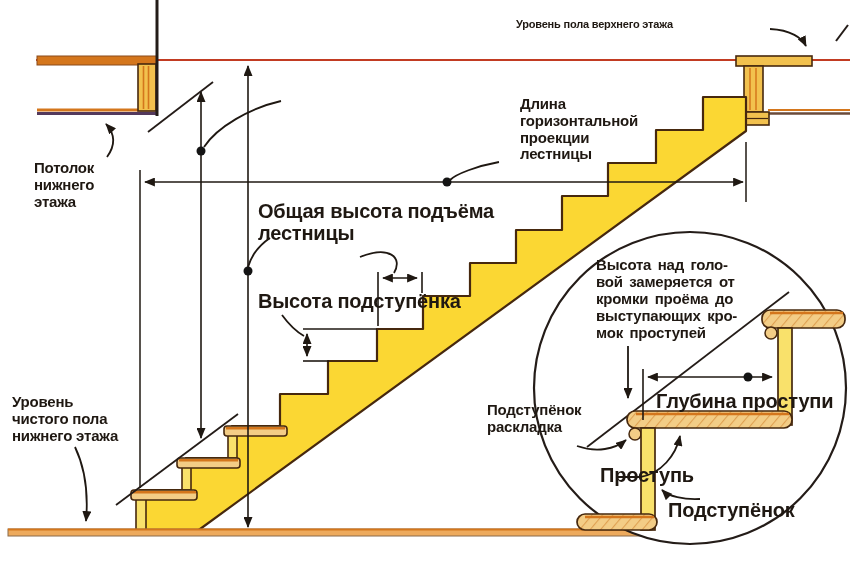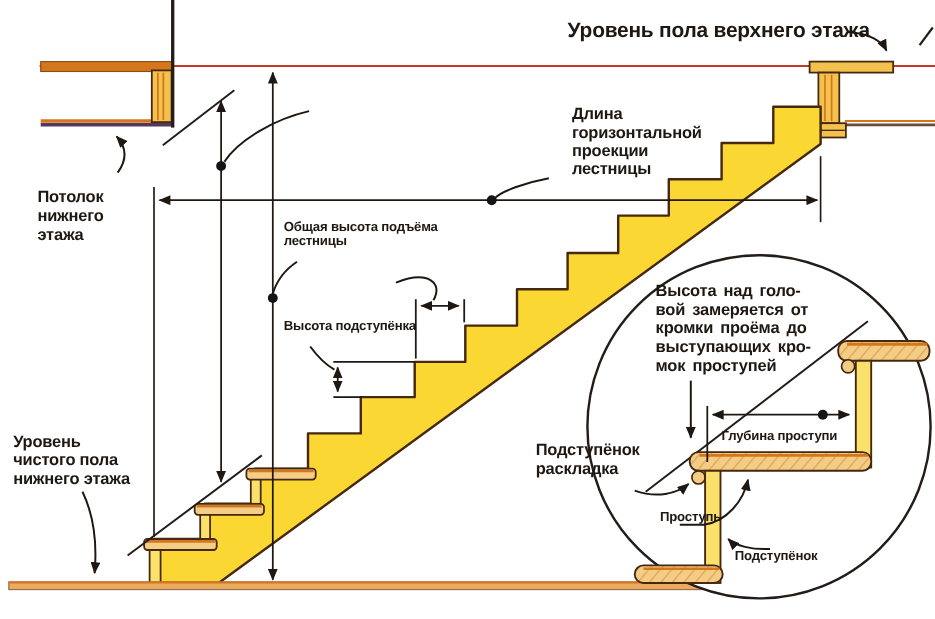--- a/index.html
+++ b/index.html
@@ -7,21 +7,21 @@
     --pale-riser:#F9E16B; --outline:#46280E; --ink:#1F1812;
     --orange-edge:#D4761C; --level-red:#C23B22; --floor-tan:#EDAA5D;
     --ceiling-dark:#53395C; --paper:#FFFFFF;
   }
   html,body{margin:0;padding:0;background:#e8e8e8;}
   .stage{position:relative;width:850px;height:563px;background:var(--paper);
          overflow:hidden;font-family:"Liberation Sans","DejaVu Sans",sans-serif;}
   .stage svg{position:absolute;left:0;top:0;}
   .lbl{position:absolute;font-weight:bold;color:var(--ink);
        white-space:pre-line;line-height:1.12;letter-spacing:-0.2px;}
-  .fs15{font-size:15px;} .fs155{font-size:12px;} .fs16{font-size:19px;}
+  .fs15{font-size:15px;} .fs155{font-size:20px;} .fs16{font-size:11px;}
   .note{width:160px;word-spacing:2.5px;line-height:1.14;}
 </style>
 </head>
 <body>
 
 <div class="stage">
 
 <svg width="850" height="563" viewBox="0 0 850 563">
   <defs>
     <marker id="mA" viewBox="0 0 12 10" refX="11" refY="5" markerWidth="11" markerHeight="9" orient="auto-start-reverse" markerUnits="userSpaceOnUse">
@@ -157,21 +157,21 @@
       <path d="M700,499 C684,500 668,496 662,490" marker-end="url(#mA)"></path>
     </g>
   </g>
 </svg>
 
 <div class="lbl fs16" style="left:516px;top:18px;">Уровень пола верхнего этажа</div>
 <div class="lbl fs15" style="left:484px;top:96px;margin-left:36px;">Длина
 горизонтальной
 проекции
 лестницы</div>
-<div class="lbl fs15" style="left:34px;top:172px;">Потолок
+<div class="lbl fs15" style="left:34px;top:160px;">Потолок
 нижнего
 этажа</div>
 <div class="lbl fs155" style="left:258px;top:200px;">Общая высота подъёма
 лестницы</div>
 <div class="lbl fs155" style="left:258px;top:290px;">Высота подступёнка</div>
 <div class="lbl fs15" style="left:12px;top:394px;">Уровень
 чистого пола
 нижнего этажа</div>
 <div class="lbl fs15 note" style="left:596px;top:256px;">Высота над голо-
 вой замеряется от

